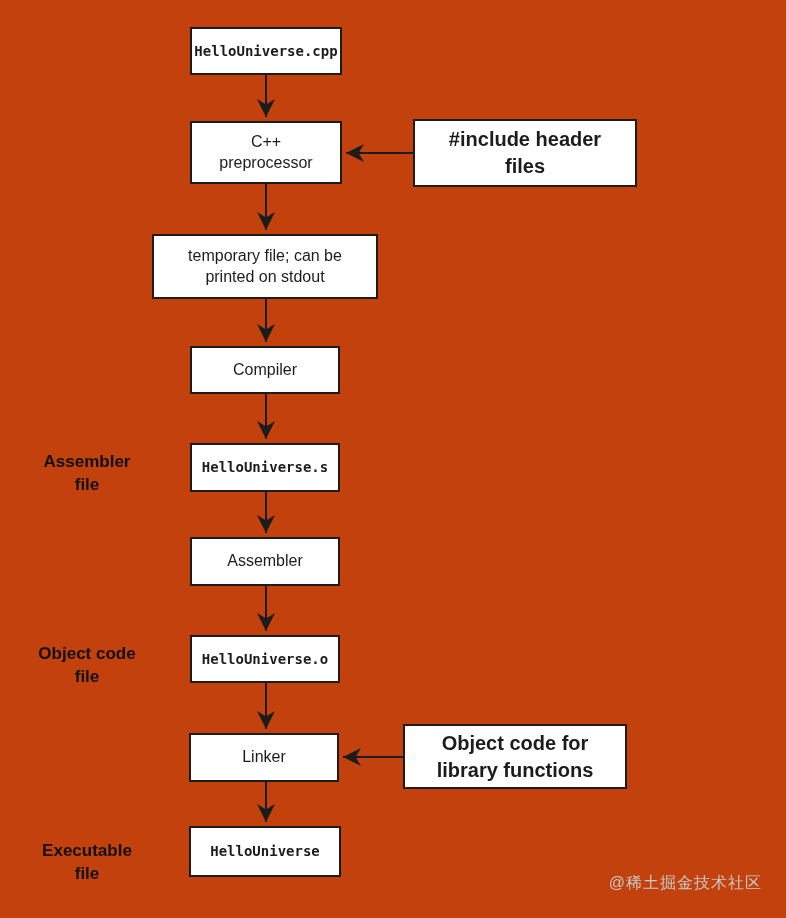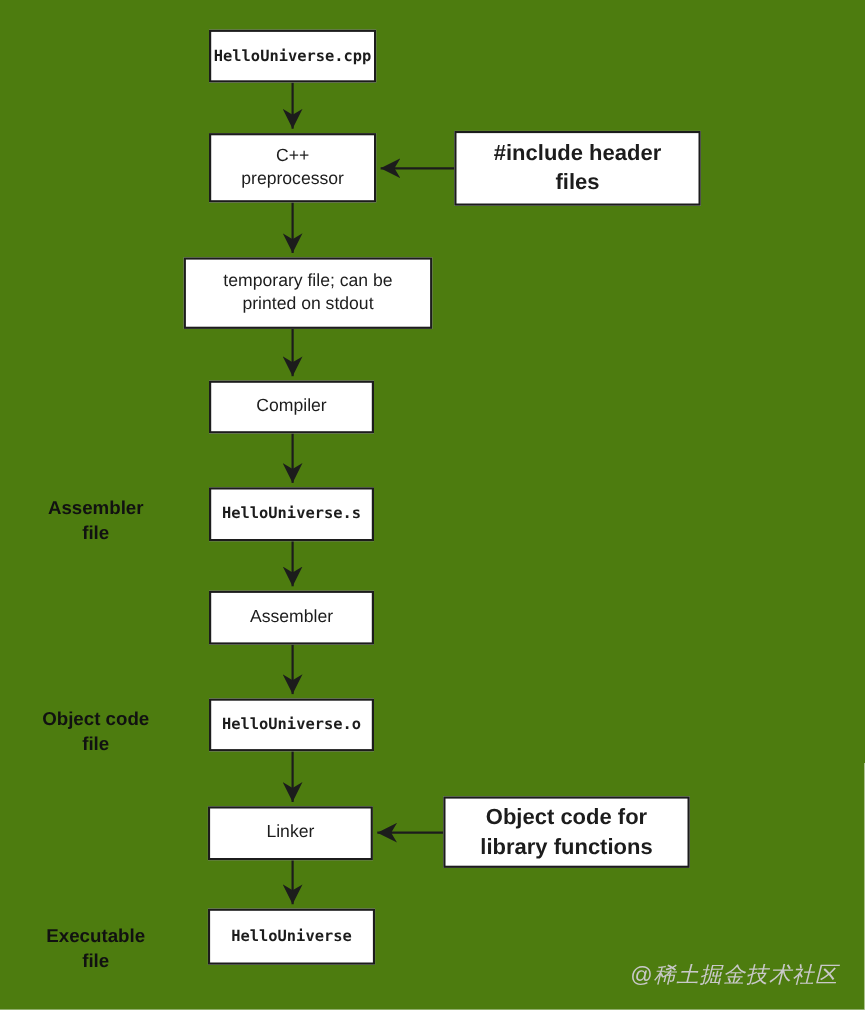--- a/index.html
+++ b/index.html
@@ -1,21 +1,21 @@
 <!DOCTYPE html>
 <html><head>
 <meta charset="utf-8">
 <style>
   * { margin: 0; padding: 0; box-sizing: border-box; }
   html, body { background: #ffffff; }
   .canvas {
     position: relative;
     width: 786px;
     height: 918px;
-    background: #4d7c0f;
+    background: #c2410c;
     font-family: "Liberation Sans", sans-serif;
     overflow: hidden;
   }
   .arrow-layer {
     position: absolute;
     left: 0; top: 0;
     width: 786px; height: 918px;
     pointer-events: none;
   }
   .box {
@@ -48,44 +48,43 @@
     text-align: center;
     font-size: 17px;
     font-weight: 700;
     color: #111111;
     white-space: pre-line;
     line-height: 1.35;
   }
   
   .b-cpp          { left: 190px; top: 27px;  width: 152px; height: 48px; }
   .b-preprocessor { left: 190px; top: 121px; width: 152px; height: 63px; }
-  .b-temp         { left: 167px; top: 234px; width: 226px; height: 65px; }
+  .b-temp         { left: 152px; top: 234px; width: 226px; height: 65px; }
   .b-compiler     { left: 190px; top: 346px; width: 150px; height: 48px; }
   .b-asmfile      { left: 190px; top: 443px; width: 150px; height: 49px; }
   .b-assembler    { left: 190px; top: 537px; width: 150px; height: 49px; }
   .b-objfile      { left: 190px; top: 635px; width: 150px; height: 48px; }
   .b-linker       { left: 189px; top: 733px; width: 150px; height: 49px; }
   .b-exe          { left: 189px; top: 826px; width: 152px; height: 51px; }
   
   .b-include      { left: 413px; top: 119px; width: 224px; height: 68px; }
   .b-libobj       { left: 403px; top: 724px; width: 224px; height: 65px; }
   
   .l-source  { left: 7px; top: 94px;  }
   .l-asm     { left: 7px; top: 451px; }
   .l-obj     { left: 7px; top: 643px; }
   .l-exe     { left: 7px; top: 840px; }
   .watermark {
     position: absolute;
     right: 24px;
     top: 873px;
-    font-size: 20px;
+    font-size: 16px;
     color: #c9c9c9;
     font-weight: 400;
     letter-spacing: 1px;
-    font-style: italic;
   }
 </style>
 </head>
 <body>
 
 <div class="canvas">
 
   <svg class="arrow-layer" width="786" height="918" viewBox="0 0 786 918" xmlns="http://www.w3.org/2000/svg">
     <defs>
       <marker id="ah" viewBox="0 0 10 10" refX="10" refY="5" markerWidth="18" markerHeight="18" markerUnits="userSpaceOnUse" orient="auto">

